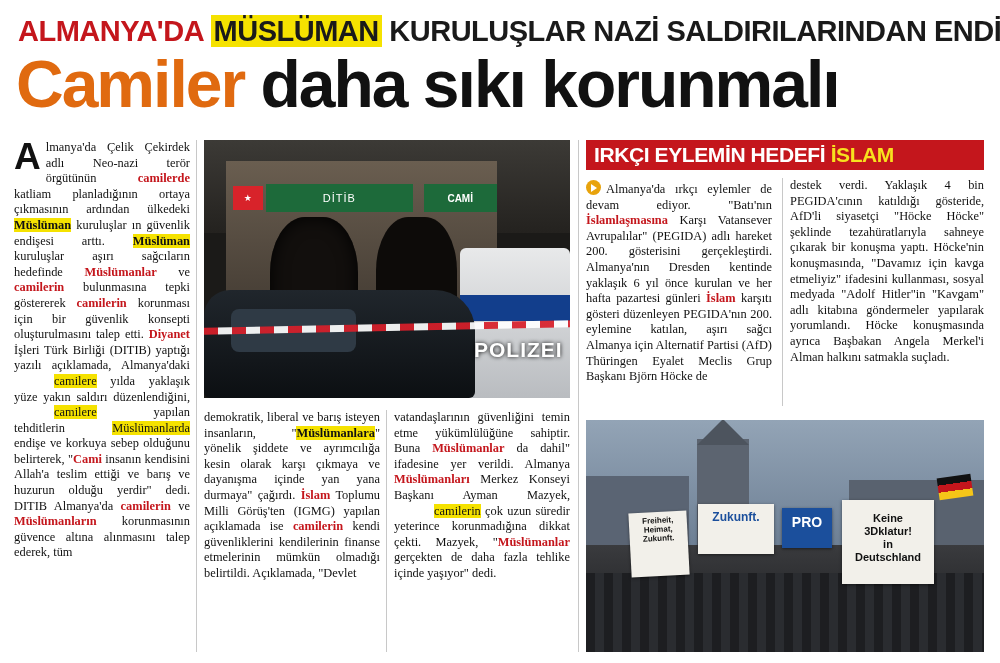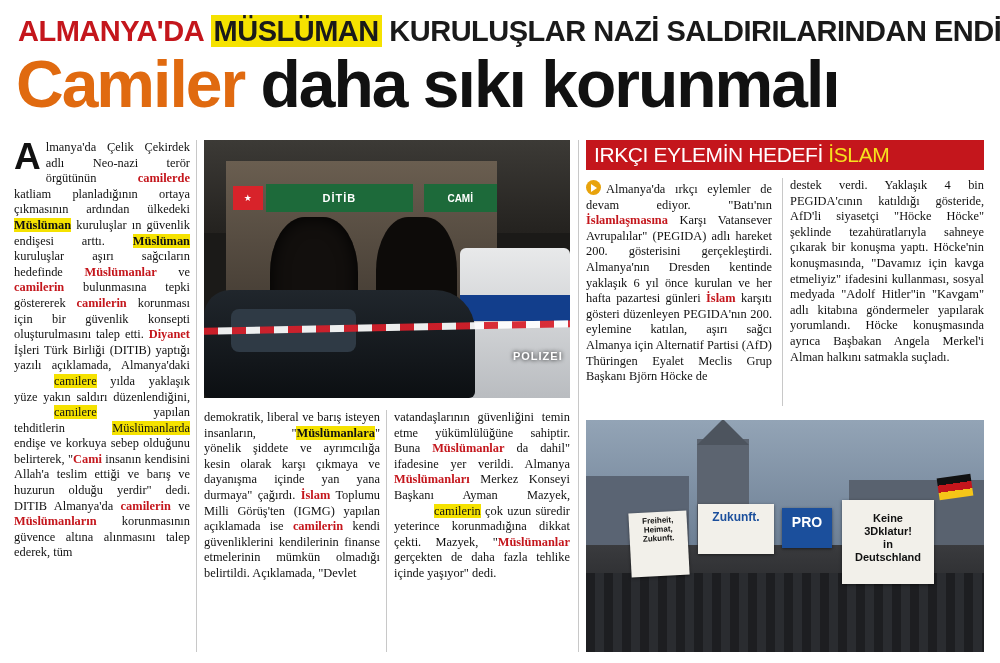--- a/index.html
+++ b/index.html
@@ -107,21 +107,21 @@
     box-shadow: 0 0 18px #000 inset;
   }
   .pm-arch2 {
     position: absolute; left: 47%; top: 30%; width: 22%; height: 52%;
     background: #0d0b09;
     border-radius: 40% 40% 0 0;
   }
   .pm-sign {
     position: absolute; left: 17%; top: 17%; width: 40%; height: 11%;
     background: #1d6a3a;
-    color: #fff; font-size: 11px; font-weight: bold;
+    color: #fff; font-size: 11px; font-weight: normal;
     display: flex; align-items: center; justify-content: center;
     letter-spacing: 1px;
     font-family: "Liberation Sans", sans-serif;
   }
   .pm-sign2 {
     position: absolute; left: 60%; top: 17%; width: 20%; height: 11%;
     background: #1d6a3a;
     color: #fff; font-size: 10px; font-weight: bold;
     display: flex; align-items: center; justify-content: center;
     font-family: "Liberation Sans", sans-serif;
@@ -137,21 +137,21 @@
     background: linear-gradient(#20262c, #0c0f12);
     border-radius: 26px 40px 6px 6px;
   }
   .pm-car-win {
     position: absolute; left: 10%; top: 18%; width: 46%; height: 40%;
     background: #2f3a45;
     border-radius: 8px;
   }
   .pm-police {
     position: absolute; right: 2%; bottom: 14%;
-    color: #ffffff; font-weight: bold; font-size: 11px;
+    color: #ffffff; font-weight: bold; font-size: 21px;
     letter-spacing: 1px;
     font-family: "Liberation Sans", sans-serif;
     text-shadow: 0 0 4px #000;
   }
   .pm-van {
     position: absolute; right: 0; bottom: 0; width: 30%; height: 58%;
     background: linear-gradient(#e8e9ea, #b9bcc0);
     border-radius: 6px 6px 0 0;
   }
   .pm-van-stripe {
@@ -167,21 +167,21 @@
 
   
   .right-head {
     position: absolute;
     left: 586px;
     top: 140px;
     width: 398px;
     height: 30px;
     background: #c4161c;
     color: #ffffff;
-    font-weight: normal;
+    font-weight: bold;
     font-size: 21px;
     line-height: 30px;
     letter-spacing: -0.4px;
     padding-left: 8px;
     box-sizing: border-box;
     white-space: nowrap;
   }
   .right-head .rh-white { color:#ffffff; }
   .right-head .rh-yellow { color:#f7e11e; }
 

